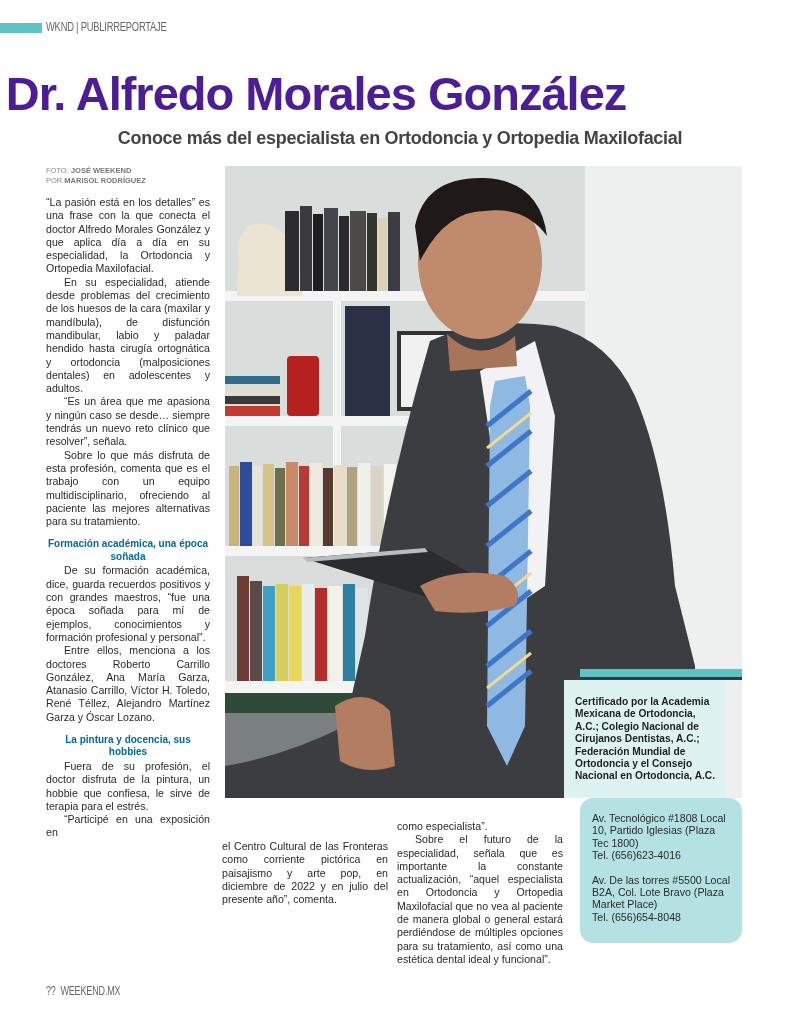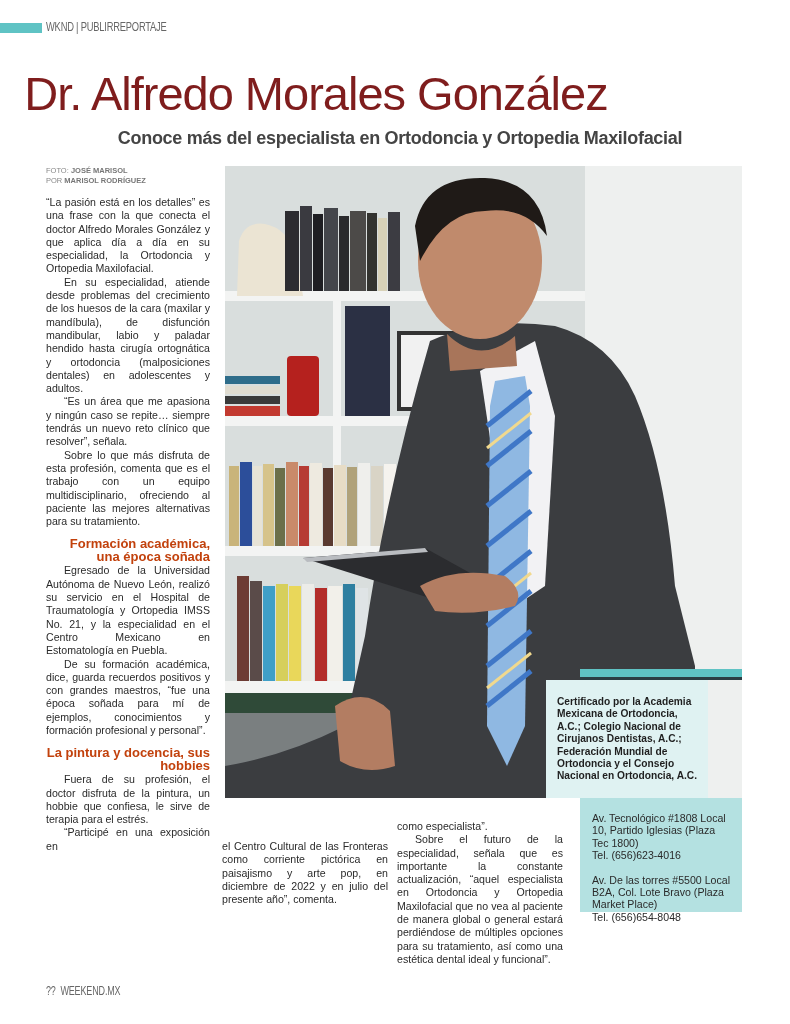--- a/index.html
+++ b/index.html
@@ -2,66 +2,66 @@
 <html><head>
 <meta charset="utf-8">
 <style>
   * { box-sizing: border-box; margin: 0; padding: 0; }
   html, body { width: 790px; height: 1024px; background: #ffffff; overflow: hidden; }
   body { position: relative; font-family: "Liberation Sans", sans-serif; color: #222; }
 
   .header-bar { position: absolute; left: 0; top: 23px; width: 42px; height: 10px; background: #5fc3c4; }
   .section-tag { position: absolute; left: 46px; top: 19px; font-family: "Liberation Sans Narrow", "Liberation Sans", sans-serif; font-size: 13px; color: #666; letter-spacing: -0.3px; transform: scaleX(0.72); transform-origin: left center; white-space: nowrap; }
 
-  .title { position: absolute; left: 0; width: 632px; top: 66px; text-align: center; font-family: "Liberation Sans", sans-serif; font-weight: 400; font-size: 47px; color: #7f1d1d; letter-spacing: -1px; }
+  .title { position: absolute; left: 0; width: 632px; top: 66px; text-align: center; font-family: "Liberation Sans", sans-serif; font-weight: 700; font-size: 47px; color: #4c1d95; letter-spacing: -1px; }
   .subtitle { position: absolute; left: 0; width: 790px; top: 128px; text-align: center; padding-left: 10px; font-size: 18px; color: #444; letter-spacing: -0.3px; }
 
   .credits { position: absolute; left: 46px; top: 166px; font-size: 7.5px; color: #888; line-height: 9.5px; }
   .credits b { color: #777; }
 
   .col { position: absolute; font-size: 10.6px; line-height: 13.3px; color: #2a2a2a; text-align: justify; }
   .col p { text-indent: 18px; }
   .col p.first { text-indent: 0; }
-  .col h3 { font-size: 13px; line-height: 12.5px; font-weight: bold; color: #c2410c; margin-top: 10px; margin-bottom: 1px; text-align: right; }
+  .col h3 { font-size: 10px; line-height: 12.5px; font-weight: bold; color: #0369a1; margin-top: 10px; margin-bottom: 1px; text-align: center; }
   #col1 { left: 46px; top: 196px; width: 164px; }
   #col2 { left: 222px; top: 820px; width: 166px; margin-top: 20px; }
   #col3 { left: 397px; top: 820px; width: 166px; }
 
   .photo { position: absolute; left: 225px; top: 166px; width: 517px; height: 632px; overflow: hidden; background: #e9ecec; }
 
   .sidebar-accent { position: absolute; left: 580px; top: 669px; width: 162px; height: 8px; background: #5fc3c4; }
   .sidebar-dark { position: absolute; left: 580px; top: 677px; width: 162px; height: 3px; background: #2b3e44; }
-  .sidebar-cert { position: absolute; left: 546px; top: 680px; width: 162px; height: 118px; background: #dff2f2; padding: 16px 10px 0 11px; font-size: 10.2px; line-height: 12.4px; font-weight: bold; color: #1f1f1f; }
-  .sidebar-addr { position: absolute; left: 580px; top: 798px; width: 162px; height: 114px; background: #b4e1e1; padding: 14px 10px 0 12px; font-size: 10.6px; line-height: 12.4px; color: #2a2a2a; }
+  .sidebar-cert { position: absolute; left: 564px; top: 680px; width: 162px; height: 118px; background: #dff2f2; padding: 16px 10px 0 11px; font-size: 10.2px; line-height: 12.4px; font-weight: bold; color: #1f1f1f; }
+  .sidebar-addr { position: absolute; left: 580px; top: 798px; width: 162px; height: 145px; background: #b4e1e1; padding: 14px 10px 0 12px; font-size: 10.6px; line-height: 12.4px; color: #2a2a2a; border-radius: 13px; }
   .sidebar-addr .addr { margin-bottom: 12px; }
 
   .footer { position: absolute; left: 46px; top: 984px; font-size: 12px; color: #666; transform: scaleX(0.75); transform-origin: left center; white-space: nowrap; letter-spacing: -0.2px; }
 </style>
 </head>
 <body>
 
 <div class="header-bar"></div>
 <div class="section-tag">WKND | PUBLIRREPORTAJE</div>
 
 <h1 class="title">Dr. Alfredo Morales González</h1>
 <h2 class="subtitle">Conoce más del especialista en Ortodoncia y Ortopedia Maxilofacial</h2>
 
 <div class="credits">
-  <div><span>FOTO: </span><b>JOSÉ MARISOL</b></div>
+  <div><span>FOTO: </span><b>JOSÉ WEEKEND</b></div>
   <div><span>POR </span><b>MARISOL RODRÍGUEZ</b></div>
 </div>
 
 <div class="col" id="col1">
   <p class="first">“La pasión está en los detalles” es una frase con la que conecta el doctor Alfredo Morales González y que aplica día a día en su especialidad, la Ortodoncia y Ortopedia Maxilofacial.</p>
   <p>En su especialidad, atiende desde problemas del crecimiento de los huesos de la cara (maxilar y mandíbula), de disfunción mandibular, labio y paladar hendido hasta cirugía ortognática y ortodoncia (malposiciones dentales) en adolescentes y adultos.</p>
-  <p>“Es un área que me apasiona y ningún caso se repite… siempre tendrás un nuevo reto clínico que resolver”, señala.</p>
+  <p>“Es un área que me apasiona y ningún caso se desde… siempre tendrás un nuevo reto clínico que resolver”, señala.</p>
   <p>Sobre lo que más disfruta de esta profesión, comenta que es el trabajo con un equipo multidisciplinario, ofreciendo al paciente las mejores alternativas para su tratamiento.</p>
   <h3>Formación académica, una época soñada</h3>
-  <p>Egresado de la Universidad Autónoma de Nuevo León, realizó su servicio en el Hospital de Traumatología y Ortopedia IMSS No. 21, y la especialidad en el Centro Mexicano en Estomatología en Puebla.</p>
   <p>De su formación académica, dice, guarda recuerdos positivos y con grandes maestros, “fue una época soñada para mí de ejemplos, conocimientos y formación profesional y personal”.</p>
+  <p>Entre ellos, menciona a los doctores Roberto Carrillo González, Ana María Garza, Atanasio Carrillo, Víctor H. Toledo, René Téllez, Alejandro Martínez Garza y Óscar Lozano.</p>
   <h3>La pintura y docencia, sus hobbies</h3>
   <p>Fuera de su profesión, el doctor disfruta de la pintura, un hobbie que confiesa, le sirve de terapia para el estrés.</p>
   <p>“Participé en una exposición en</p>
 </div>
 
 <div class="photo">
   <svg width="517" height="632" viewBox="0 0 517 632">
     <rect width="517" height="632" fill="#e6e9e9"></rect>
     <rect x="360" y="0" width="157" height="632" fill="#eef0ef"></rect>
 

